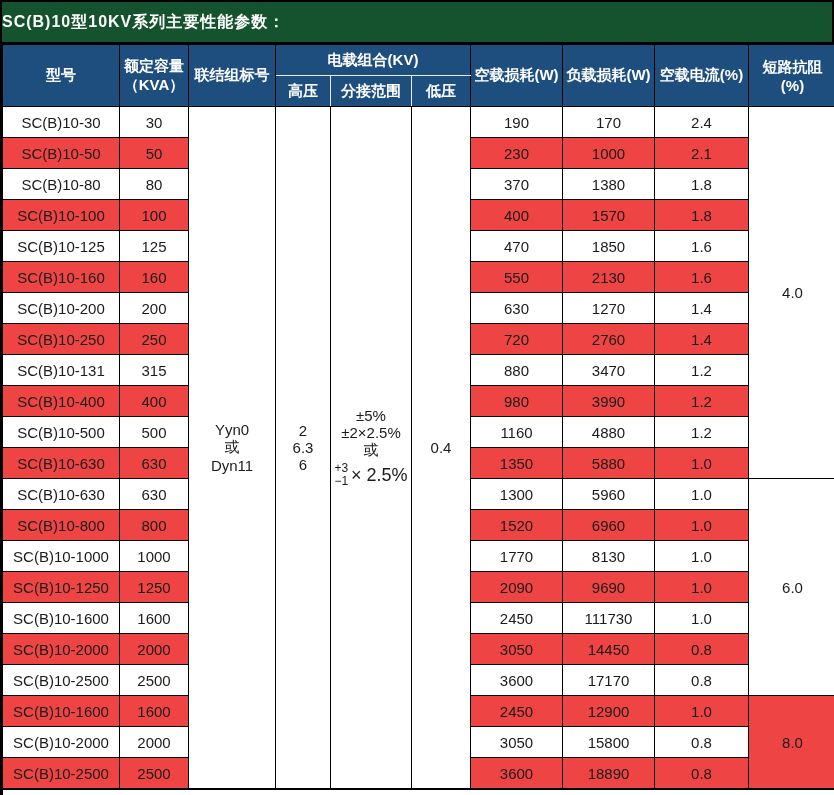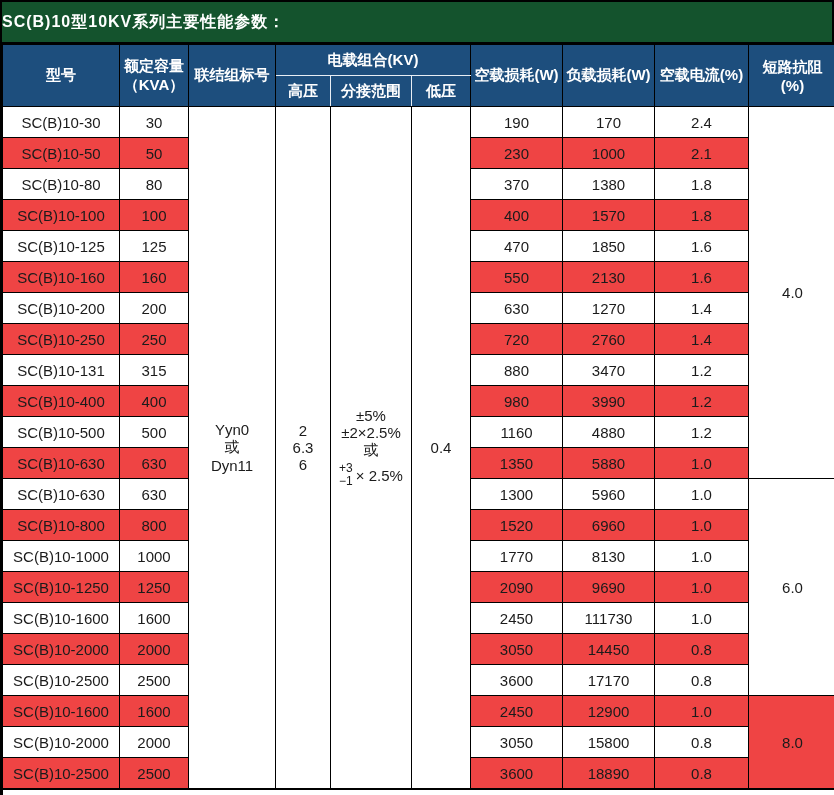--- a/index.html
+++ b/index.html
@@ -27,21 +27,21 @@
   thead th.grp{border-bottom-color:#e8eef5;}
   thead th.sub{border-top-color:#e8eef5;}
   thead th.sub-hv{border-right-color:#e8eef5;}
   thead th.sub-tap{border-left-color:#e8eef5;border-right-color:#e8eef5;text-align:center;}
   thead th.sub-lv{border-left-color:#e8eef5;}
   tbody td{font-size:15px;height:30px;background:#fff;}
   tbody tr.alt td{background:#ef4444;}
   tbody td.merged{background:#fff;font-size:15px;}
   .tap-stack{display:flex;align-items:center;justify-content:center;gap:3px;margin-top:2px;}
   .tap-stack .frac{display:flex;flex-direction:column;align-items:flex-start;font-size:12px;line-height:1.1;}
-  .tap-stack .suffix{font-size:15px;}
+  .tap-stack .suffix{font-size:18px;}
   tfoot td{
     height:27px;font-size:15px;background:#fff;border-top:2px solid #000;
   }
 </style>
 </head>
 <body>
 
 <div class="wrapper">
   <div class="title-bar">SC(B)10型10KV系列主要性能参数：</div>
   <table>

